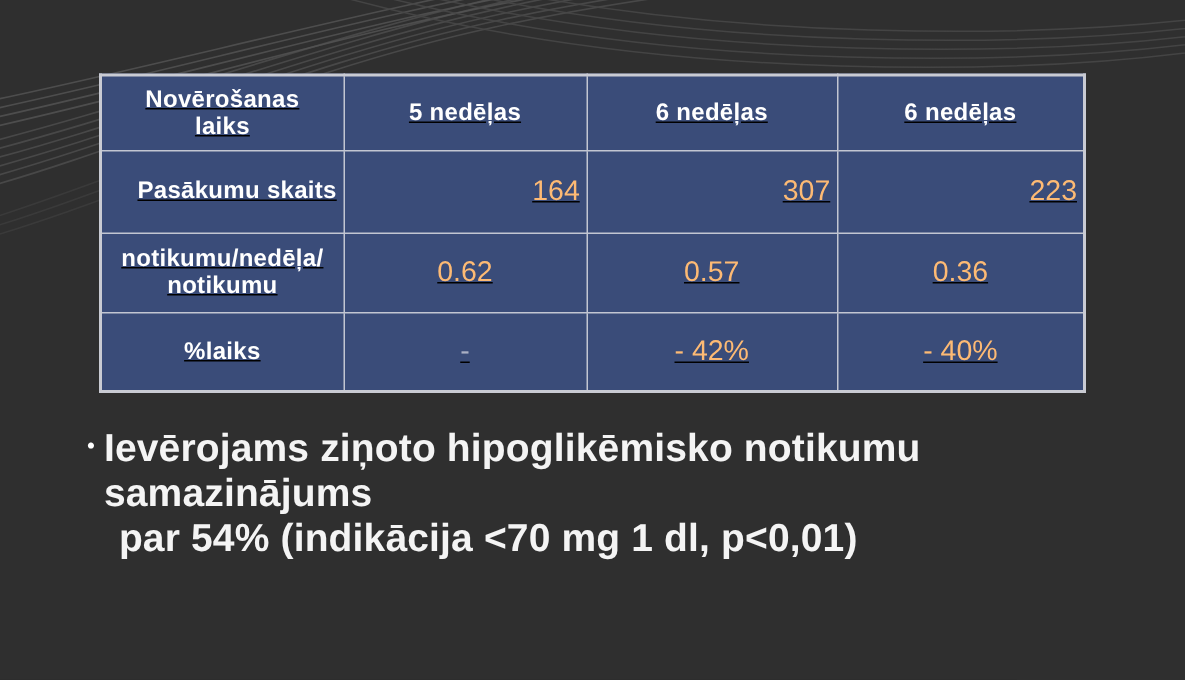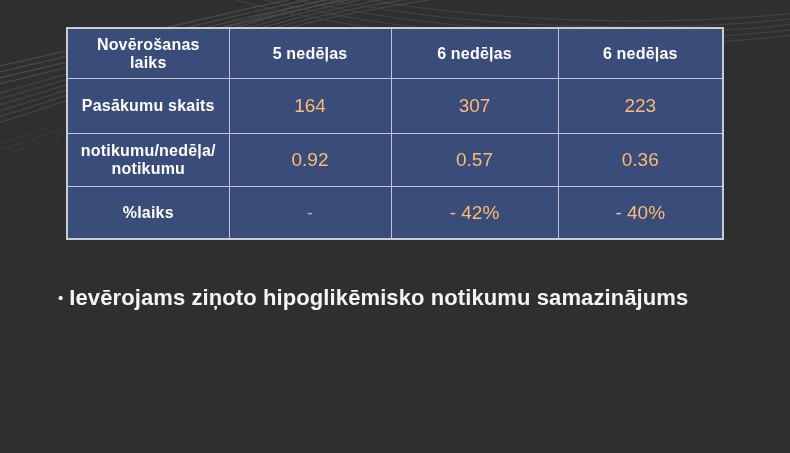--- a/index.html
+++ b/index.html
@@ -26,23 +26,24 @@
     position: absolute;
     left: 0;
     top: 0;
     width: 790px;
     height: 200px;
     pointer-events: none;
   }
   .table-wrap {
     position: absolute;
     left: 66px;
-    top: 27px;
+    top: 49px;
     width: 721px;
     height: 190px;
+    text-decoration: underline;
   }
   table.data {
     width: 656px;
     height: 190px;
     border-collapse: collapse;
     table-layout: fixed;
     background: #3a4c79;
     border: 2px solid #c9cbd3;
   }
   table.data td {
@@ -54,21 +55,21 @@
     line-height: 1.12;
     background: #3a4c79;
   }
   
   col.c1 { width: 162px; }
   col.c2 { width: 162px; }
   col.c3 { width: 167px; }
   col.c4 { width: 165px; }
 
   tr.row-head td { height: 45px; }
-  tr.row-2 td { height: 50px; }
+  tr.row-2 td { height: 50px; text-align: right; }
   tr.row-3 td { height: 48px; }
   tr.row-4 td { height: 47px; }
 
   .hdr-label {
     font-weight: bold;
     font-size: 16px;
     letter-spacing: .2px;
   }
   .row-label {
     font-weight: bold;
@@ -99,21 +100,21 @@
   .bullet-dot {
     color: #ffffff;
     font-size: 15px;
     line-height: 30px;
     margin-right: 6px;
     flex: 0 0 auto;
   }
   .bullet-text {
     color: #f4f4f4;
     font-weight: bold;
-    font-size: 22px;
+    font-size: 26px;
     line-height: 30px;
     letter-spacing: .1px;
   }
   .bullet-text .l2 {
     display: block;
     padding-left: 10px;
   }
 </style>
 </head>
 <body>
@@ -188,21 +189,21 @@
             <span class="val">223</span>
           </td>
         </tr>
 
         <tr class="row-3">
           <td>
             <span class="row-label">notikumu/nedēļa/</span><br>
             <span class="row-label">notikumu</span>
           </td>
           <td>
-            <span class="val">0.92</span>
+            <span class="val">0.62</span>
           </td>
           <td>
             <span class="val">0.57</span>
           </td>
           <td>
             <span class="val">0.36</span>
           </td>
         </tr>
 
         <tr class="row-4">
@@ -221,17 +222,18 @@
         </tr>
       </tbody>
     </table>
   </div>
 
   <div class="bullet-block">
     <div class="bullet-row">
       <span class="bullet-dot">•</span>
       <span class="bullet-text">
         <span>Ievērojams ziņoto hipoglikēmisko notikumu samazinājums</span>
+        <span class="l2">par 54% (indikācija &lt;70 mg 1 dl, p&lt;0,01)</span>
       </span>
     </div>
   </div>
 
 </div>
 
 </body></html>

